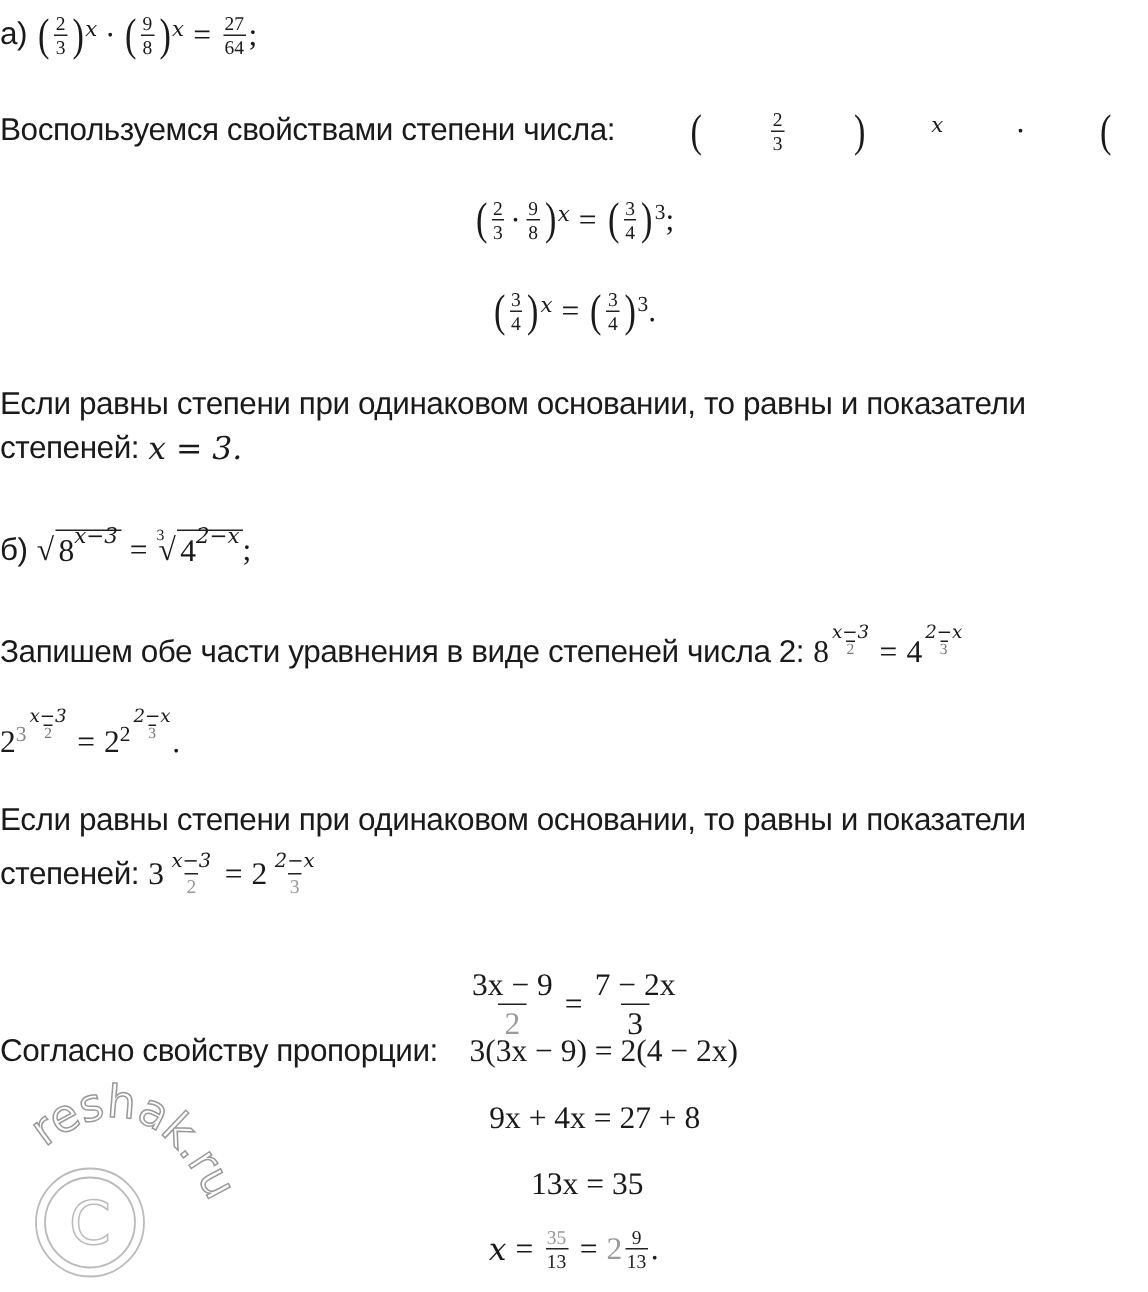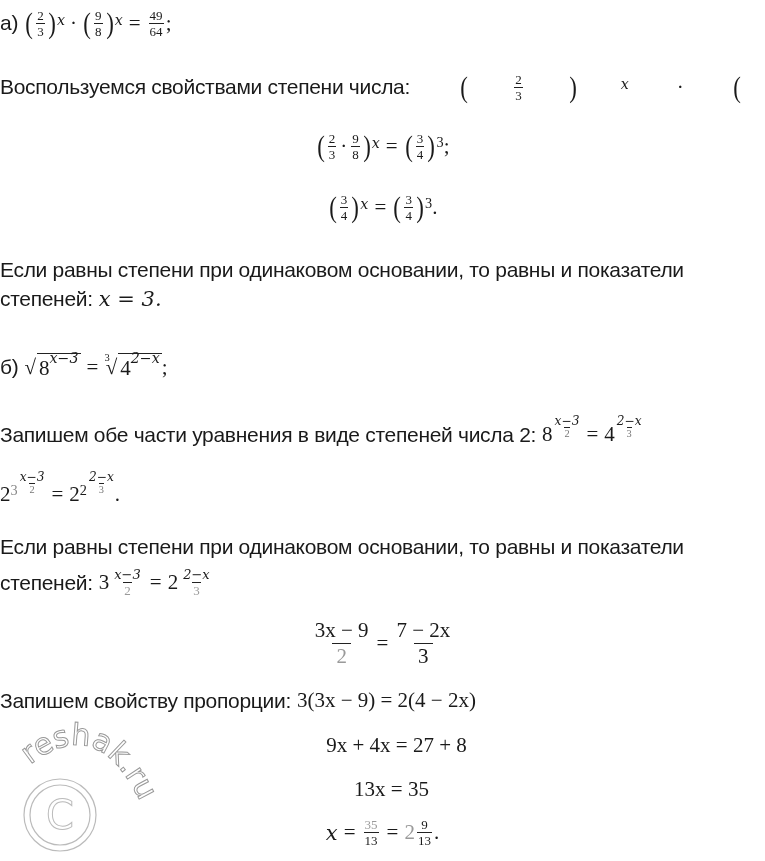--- a/index.html
+++ b/index.html
@@ -41,21 +41,21 @@
   <span class="dot">·</span>
   <span class="paren">(</span>
   <span class="frac">
       <span class="num">9</span>
       <span class="den">8</span>
     </span>
   <span class="paren">)</span>
   <span class="sup ital">x</span>
   <span class="op">=</span>
   <span class="frac">
-      <span class="num">49</span>
+      <span class="num">27</span>
       <span class="den">64</span>
     </span>
   <span>;</span>
 </div>
 
 <div class="line" style="top:72px;gap:43px;">
   <span class="txt">Воспользуемся свойствами степени числа:</span>
   <span style="margin-left:6px;" class="paren">(</span>
   <span class="frac">
       <span class="num">2</span>
@@ -186,35 +186,35 @@
       <span class="den gray">2</span>
     </span>
   <span class="op">=</span>
   <span>2</span>
   <span class="frac" style="margin-left:4px;">
       <span class="num ital">2−x</span>
       <span class="den gray">3</span>
     </span>
 </div>
 
-<div class="line center" style="top:618px;">
+<div class="line center" style="top:644px;">
   <span class="frac big">
       <span class="num">3x − 9</span>
       <span class="den gray">2</span>
     </span>
   <span class="op" style="margin:0 2px;">=</span>
   <span class="frac big">
       <span class="num">7 − 2x</span>
       <span class="den">3</span>
     </span>
 </div>
 
 <div class="line" style="top:688px;">
-  <span class="txt">Запишем свойству пропорции:</span>
-  <span style="margin-left:6px;">3(3x − 9) = 2(4 − 2x)</span>
+  <span class="txt">Согласно свойству пропорции:</span>
+  <span style="margin-left:21px;">3(3x − 9) = 2(4 − 2x)</span>
 </div>
 
 <div class="line center" style="top:733px;padding-left:28px;">9x + 4x = 27 + 8</div>
 <div class="line center" style="top:777px;padding-left:18px;">13x = 35</div>
 
 <div class="line center" style="top:818px;">
   <span class="ital">x</span>
   <span class="op">=</span>
   <span class="frac">
       <span class="num gray">35</span>

